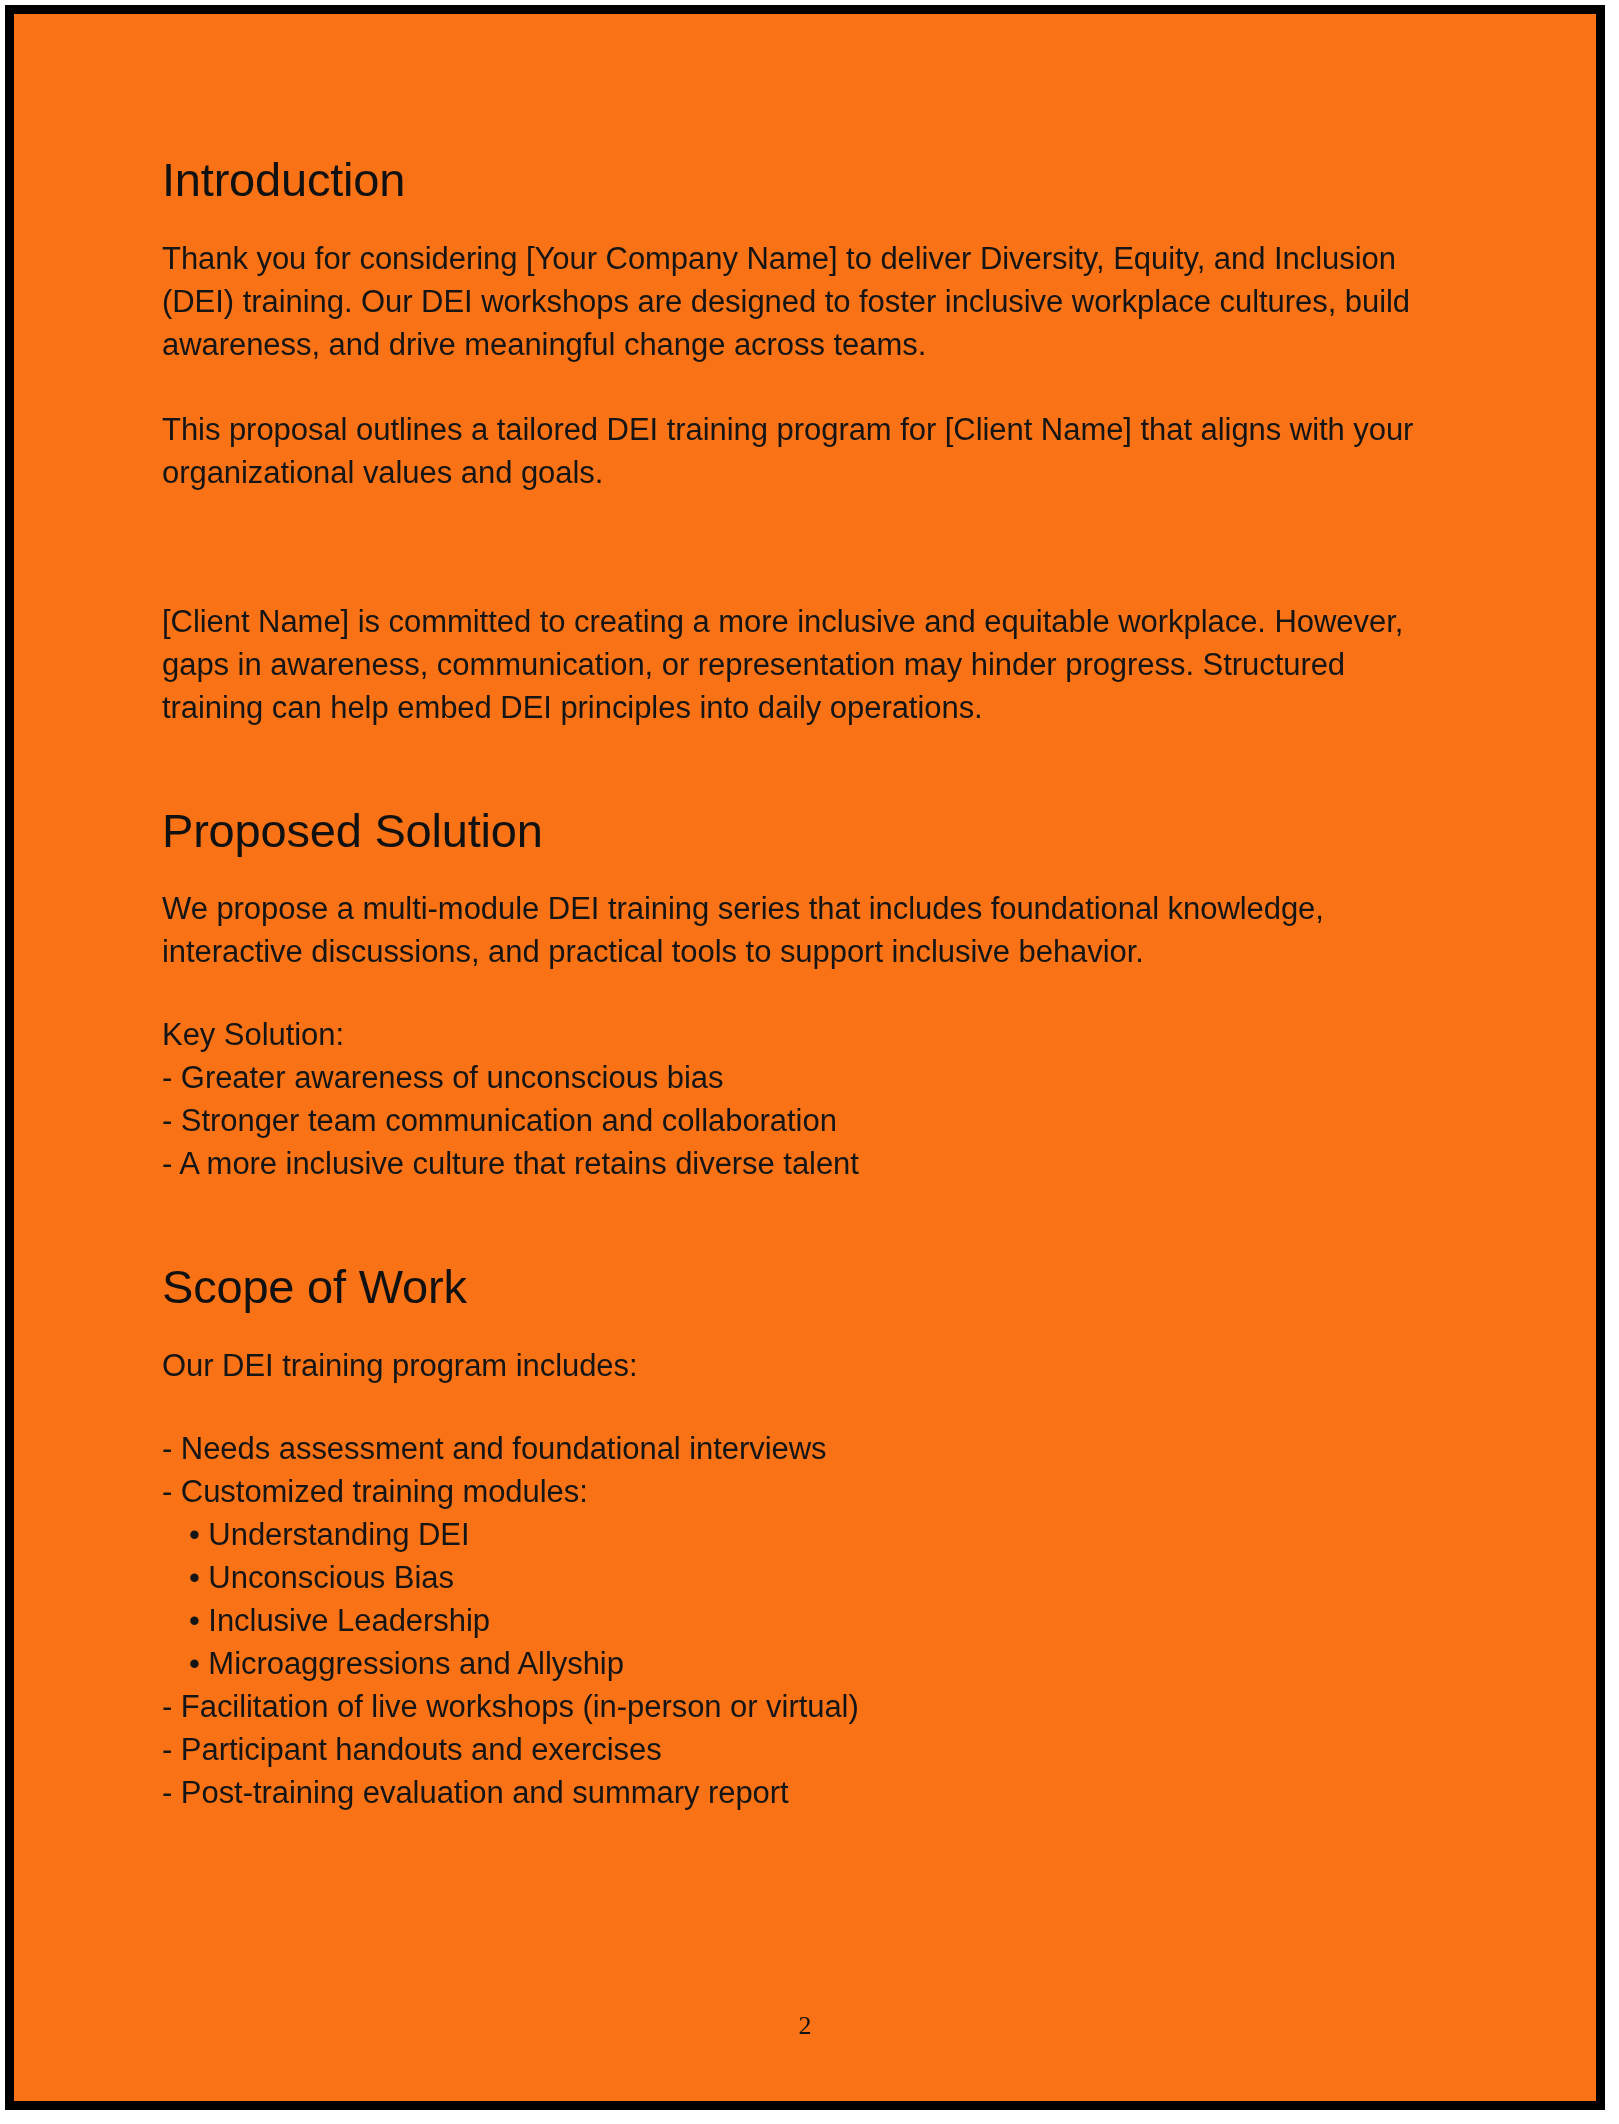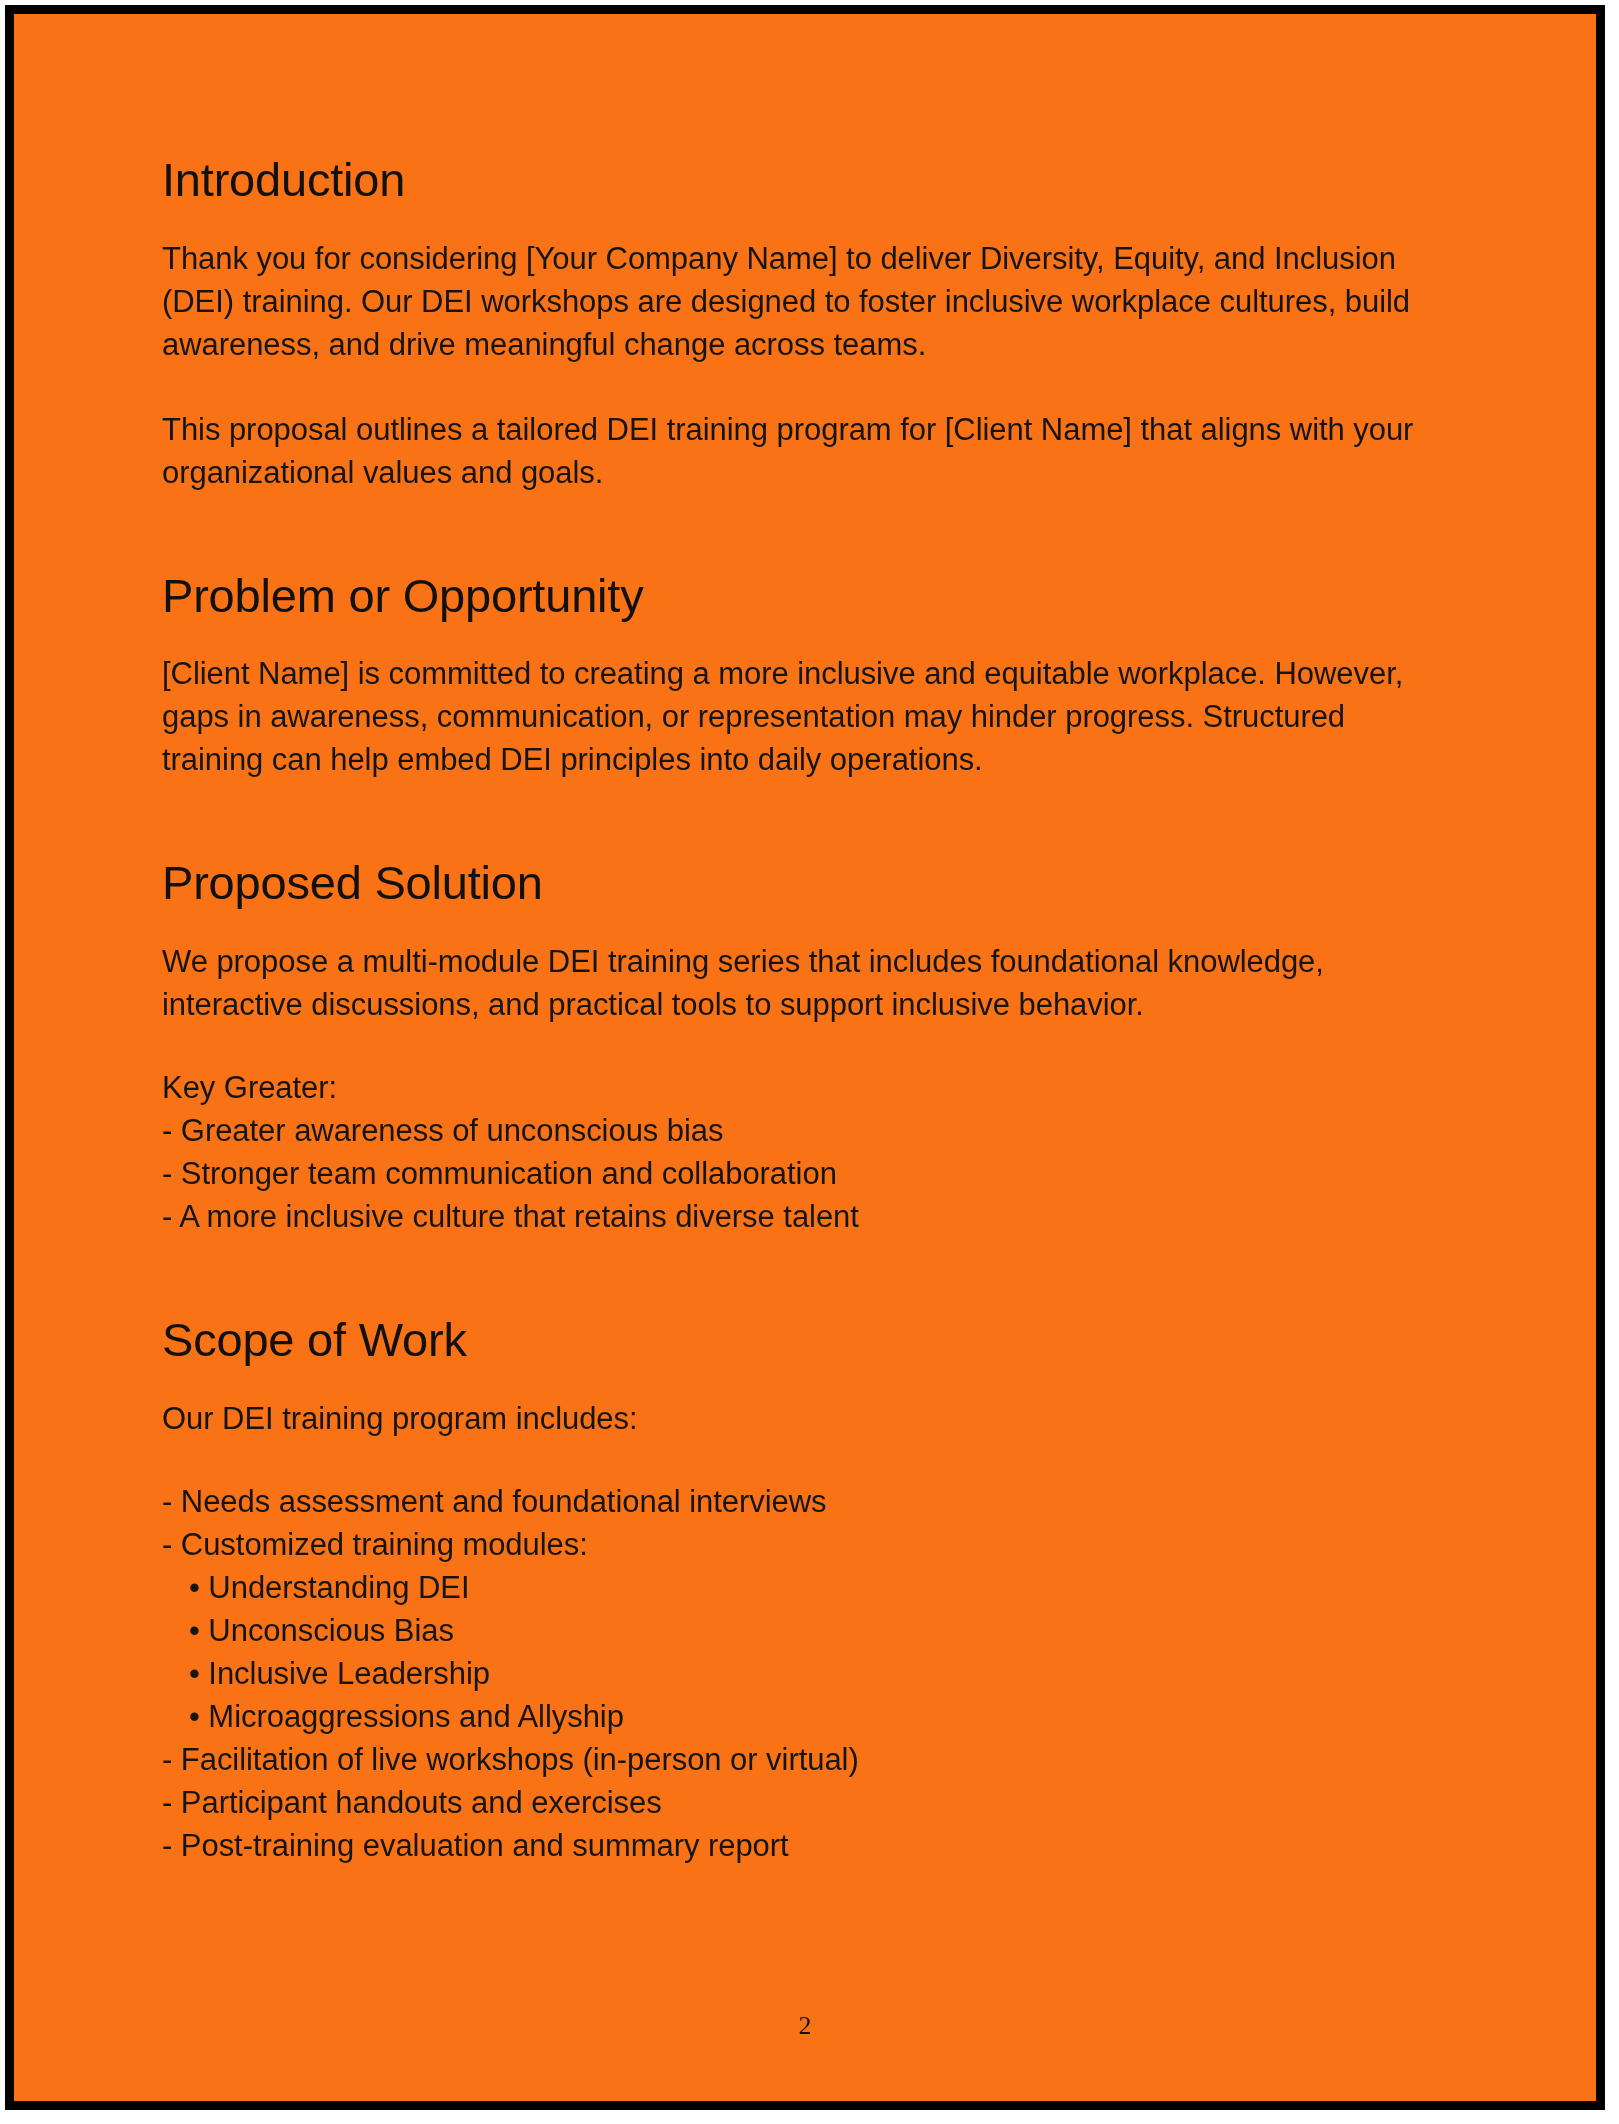--- a/index.html
+++ b/index.html
@@ -97,34 +97,33 @@
       <h1 class="section-heading">Introduction</h1>
       <div class="gap-head-para"></div>
       <p class="body-text">Thank you for considering [Your Company Name] to deliver Diversity, Equity, and Inclusion (DEI) training. Our DEI workshops are designed to foster inclusive workplace cultures, build awareness, and drive meaningful change across teams.</p>
       <div class="gap-para-para"></div>
       <p class="body-text">This proposal outlines a tailored DEI training program for [Client Name] that aligns with your organizational values and goals.</p>
     </section>
 
     <div class="gap-section"></div>
 
     <section class="section">
-      <h1 class="section-heading">Problem or Opportunity</h1>
       <div class="gap-head-para"></div>
       <p class="body-text">[Client Name] is committed to creating a more inclusive and equitable workplace. However, gaps in awareness, communication, or representation may hinder progress. Structured training can help embed DEI principles into daily operations.</p>
     </section>
 
     <div class="gap-section"></div>
 
     <section class="section">
       <h1 class="section-heading">Proposed Solution</h1>
       <div class="gap-head-para"></div>
       <p class="body-text">We propose a multi-module DEI training series that includes foundational knowledge, interactive discussions, and practical tools to support inclusive behavior.</p>
       <div class="gap-small"></div>
       <div class="list-block">
-        <div class="list-line level-1">Key Greater:</div>
+        <div class="list-line level-1">Key Solution:</div>
         <div class="list-line level-1">- Greater awareness of unconscious bias</div>
         <div class="list-line level-1">- Stronger team communication and collaboration</div>
         <div class="list-line level-1">- A more inclusive culture that retains diverse talent</div>
       </div>
     </section>
 
     <div class="gap-section"></div>
 
     <section class="section">
       <h1 class="section-heading">Scope of Work</h1>

